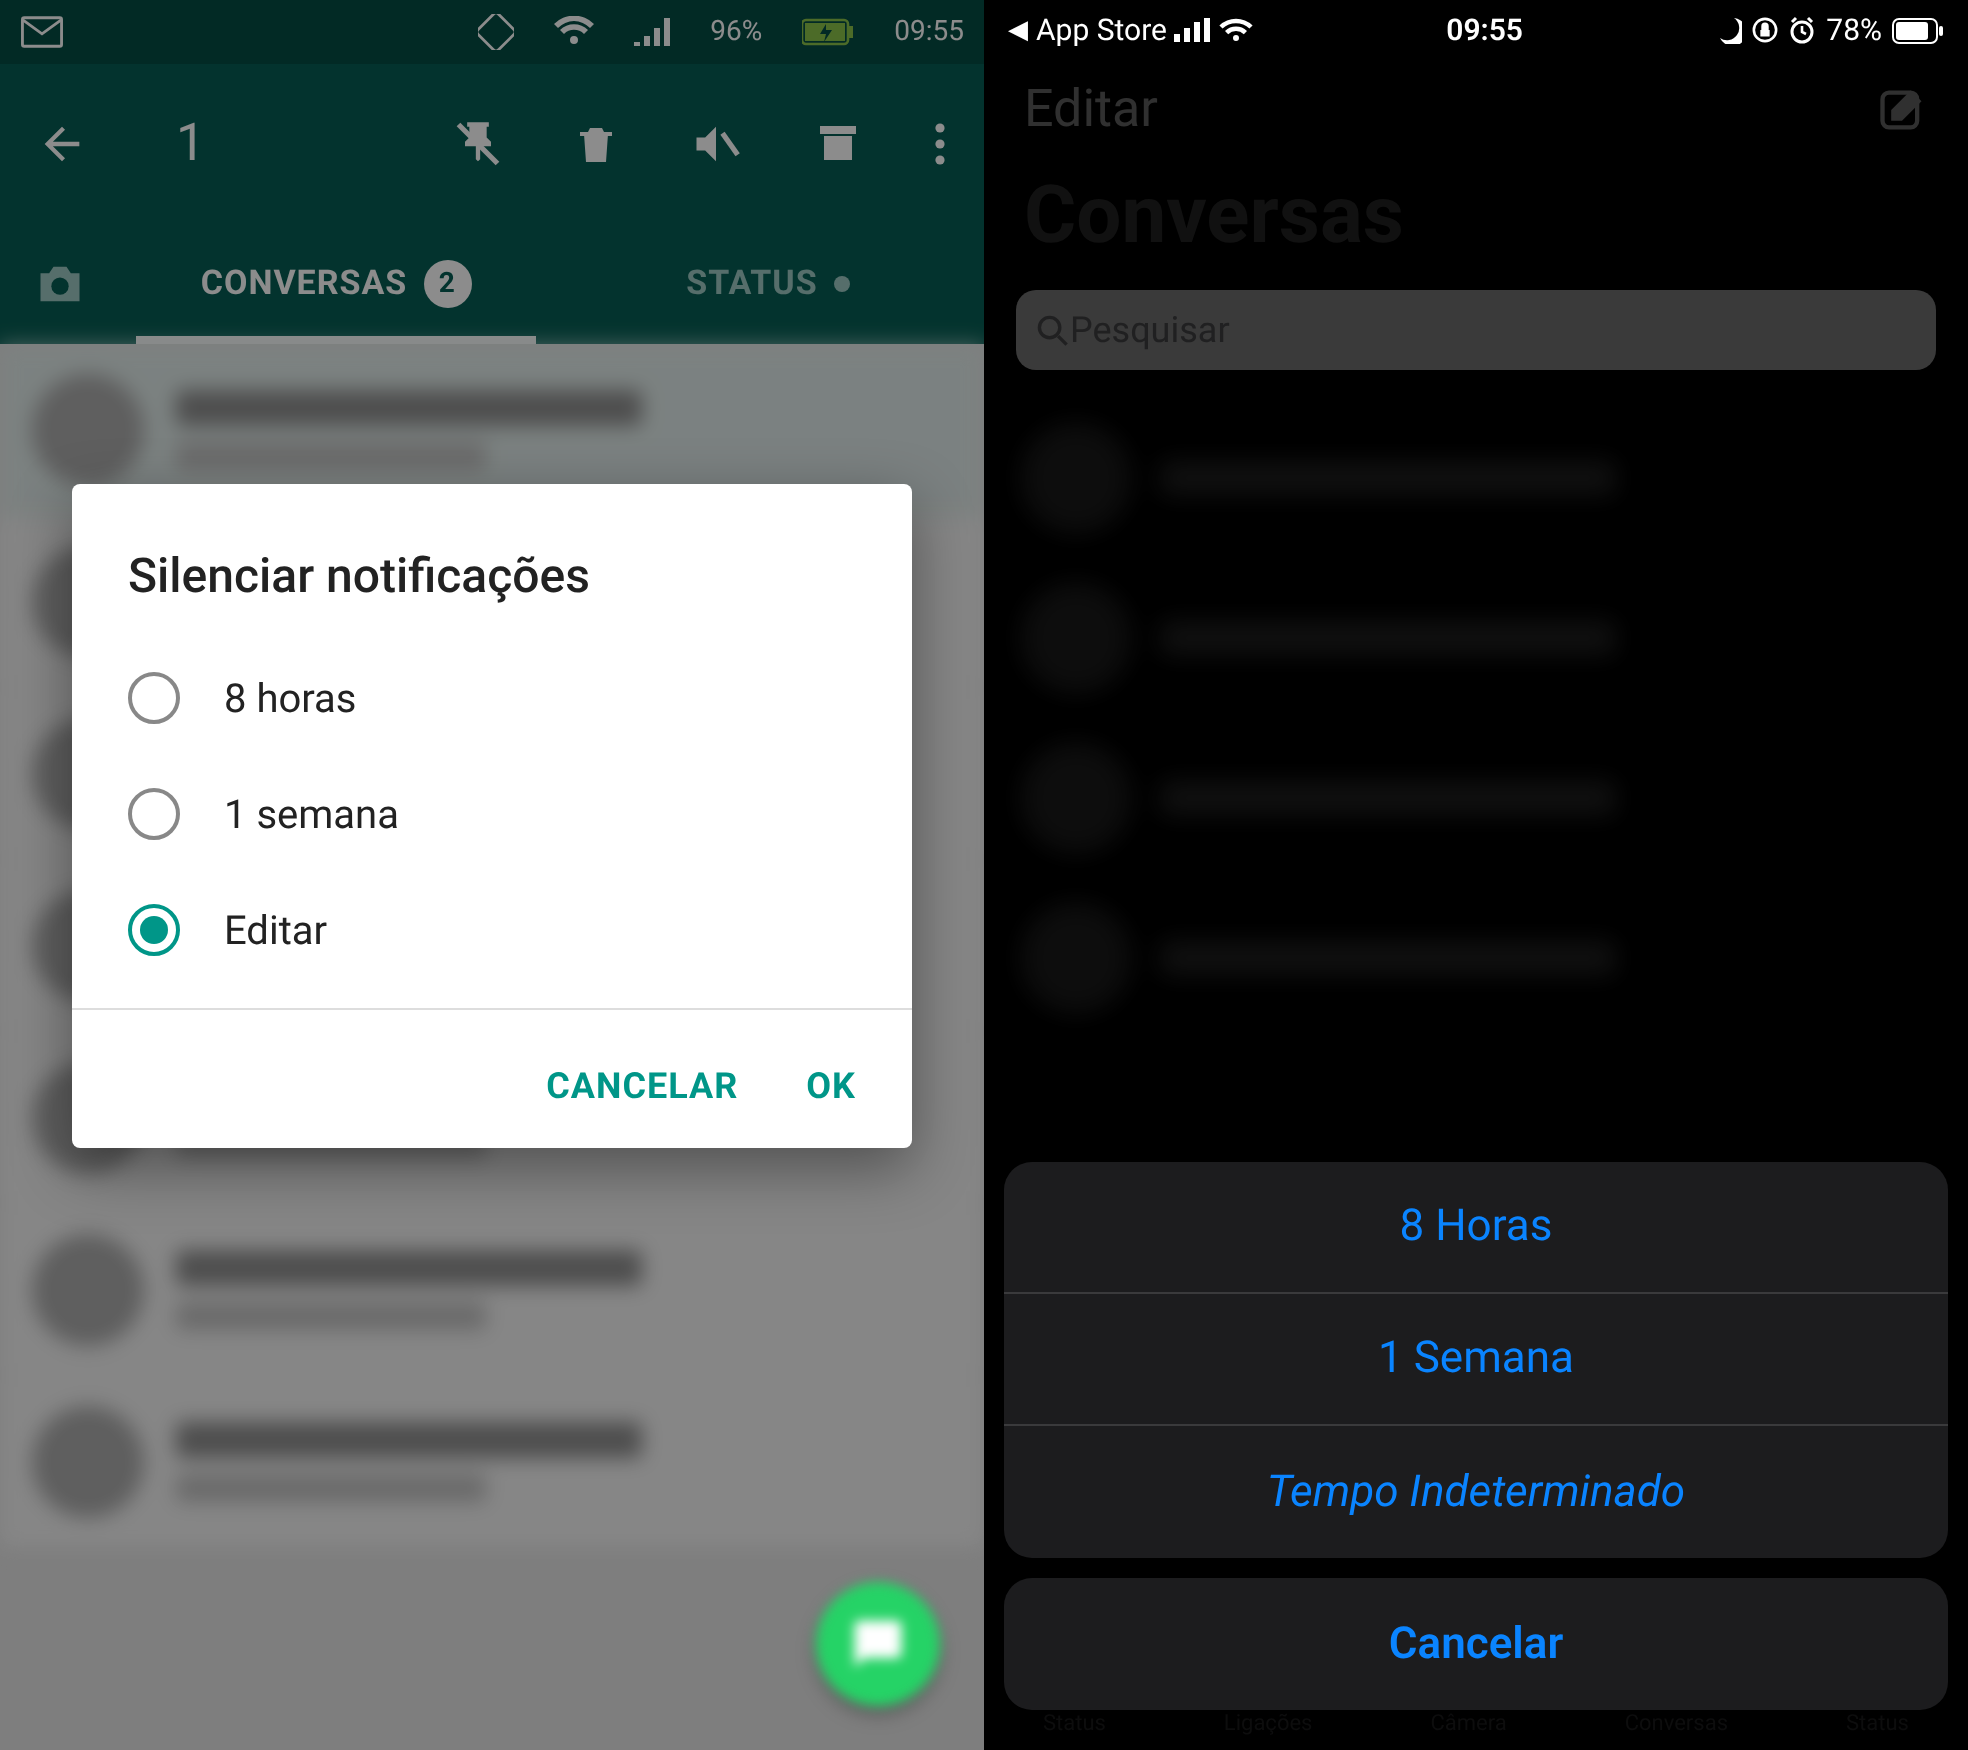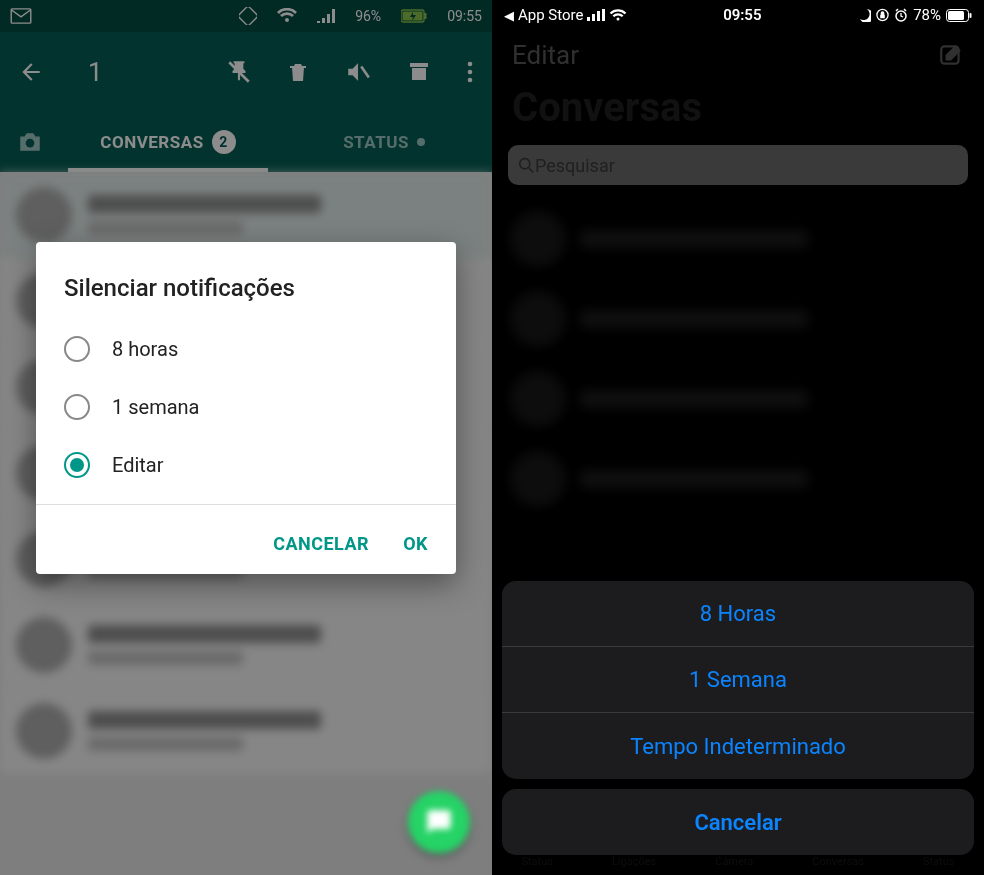--- a/index.html
+++ b/index.html
@@ -110,21 +110,21 @@
 
   .ios-chats { filter: blur(6px); opacity:0.35; padding-top:14px;}
   .ios-chat-row { display:flex; align-items:center; height:80px; padding:0 18px; }
   .ios-chat-row .avatar { width:56px; height:56px; background:#555; border-radius:50%; flex:0 0 56px;}
   .ios-chat-row .txt { margin-left:14px; height:18px; width:50%; background:#666; border-radius:3px;}
 
   
   .ios-sheet-wrap { position:absolute; left:10px; right:10px; bottom:20px; }
   .ios-sheet { background:#1c1c1e; border-radius:14px; overflow:hidden; }
   .ios-sheet .opt { height:66px; display:flex; align-items:center; justify-content:center; font-size:22px; color:#0a84ff; border-bottom:0.5px solid #3a3a3c;}
-  .ios-sheet .opt:last-child { border-bottom:none; }
+  .ios-sheet .opt:last-child { border-bottom:none;font-style:italic; }
   .ios-cancel { margin-top:10px; background:#1c1c1e; border-radius:14px; height:66px; display:flex; align-items:center; justify-content:center; font-size:22px; color:#0a84ff; font-weight:600;}
   
   .ios-tabbar { position:absolute; bottom:0; left:0; right:0; height:28px; display:flex; justify-content:space-around; align-items:center; color:#3a3a3c; font-size:11px; opacity:0.5;}
   
   .ios-dim { position:absolute; inset:0; background:rgba(0,0,0,0.55); }
 </style>
 </head>
 <body>
 
 <div class="phone android">

